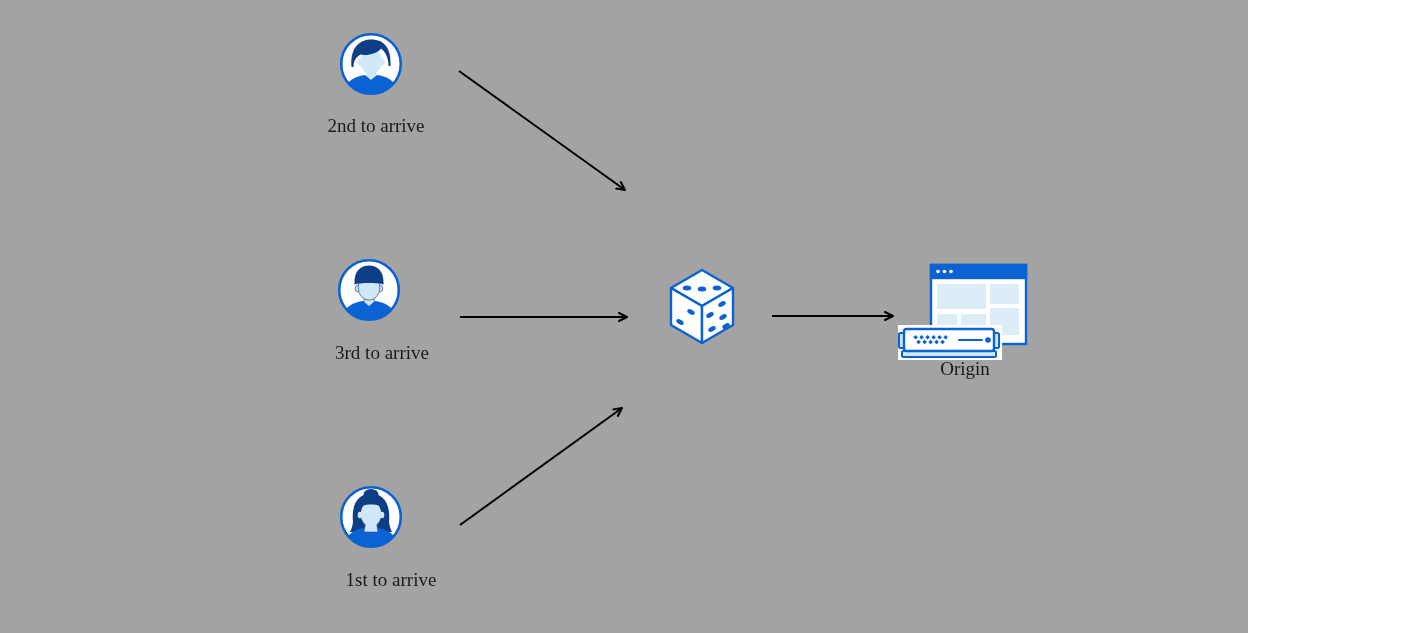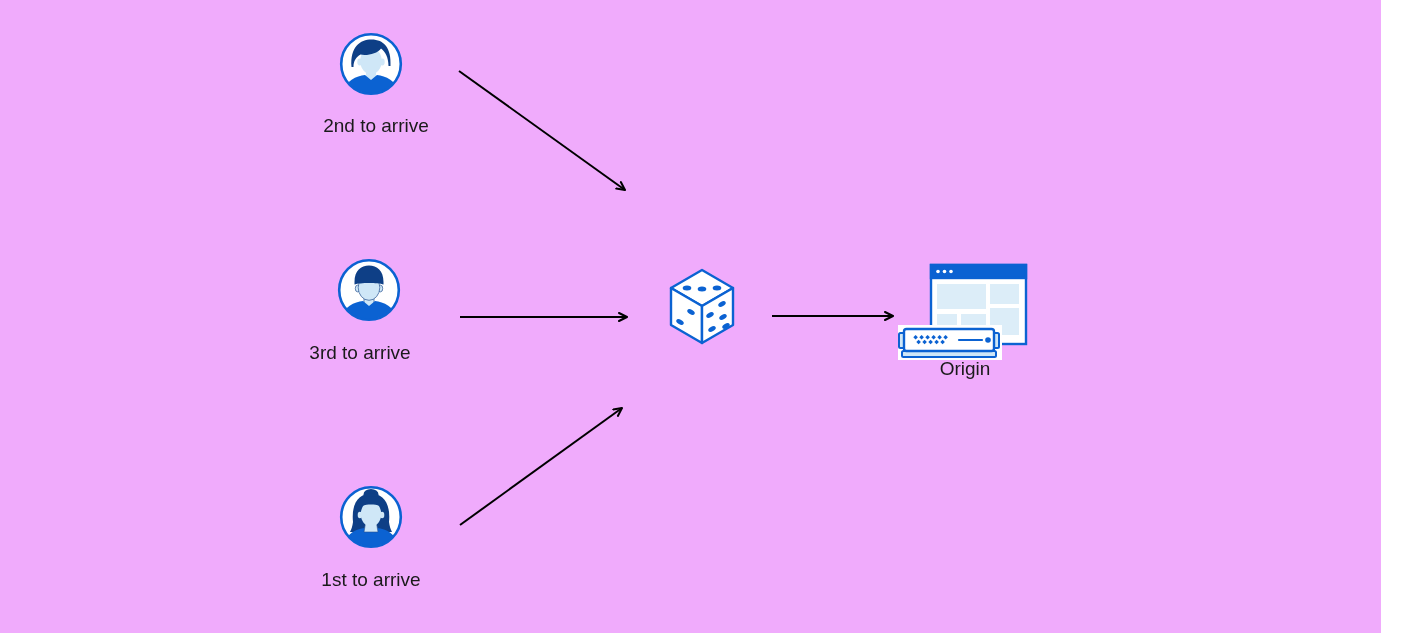--- a/index.html
+++ b/index.html
@@ -1,20 +1,20 @@
 <!DOCTYPE html>
 <html><head>
 <meta charset="utf-8">
 <style>
   html,body{margin:0;padding:0;background:#fff;}
   .canvas{
     position:relative;
-    width:1381px;height:633px;
-    background:#f0abfc;
-    font-family:Liberation Sans, sans-serif;
+    width:1248px;height:633px;
+    background:#a3a3a3;
+    font-family:Liberation Serif, serif;
     overflow:hidden;
   }
   .node{position:absolute;}
   .node-label{
     position:absolute;
     transform:translateX(-50%);
     font-size:19px;
     line-height:20px;
     color:#1a1a1a;
     white-space:nowrap;
@@ -60,21 +60,21 @@
         <rect x="28" y="34" width="10" height="16" fill="#cfe7f7" stroke="#2a5391" stroke-width="0.7"></rect>
         <path d="M3,66 C6,50 18,45 27,44 L33,49 L39,44 C48,45 60,50 63,66 Z" fill="#0b62d2"></path>
         <ellipse cx="21.6" cy="31.5" rx="2.3" ry="3.4" fill="#cfe7f7" stroke="#2a5391" stroke-width="0.7"></ellipse>
         <ellipse cx="44.4" cy="31.5" rx="2.3" ry="3.4" fill="#cfe7f7" stroke="#2a5391" stroke-width="0.7"></ellipse>
         <ellipse cx="33" cy="30.5" rx="10.8" ry="12.8" fill="#cfe7f7" stroke="#2a5391" stroke-width="0.7"></ellipse>
         <path d="M18.5,25 C18.5,13.5 25,8.5 33,8.5 C41,8.5 47.5,13.5 47.5,25 L47.5,27.5 C42,25.5 24,25.5 18.5,27.5 Z" fill="#0e3f86"></path>
       </g>
       <circle cx="33" cy="33" r="29.8" fill="none" stroke="#0b62d2" stroke-width="2.6"></circle>
     </svg>
   </div>
-  <div class="node-label" style="left:360px;top:343px;">3rd to arrive</div>
+  <div class="node-label" style="left:382px;top:343px;">3rd to arrive</div>
 
   <div class="node" style="left:338px;top:484px;">
     <svg width="66" height="66" viewBox="0 0 66 66">
       <defs>
           <clipPath id="avc3">
             <circle cx="33" cy="33" r="29.6"></circle>
           </clipPath>
         </defs>
       <circle cx="33" cy="33" r="29.8" fill="#ffffff"></circle>
       <g clip-path="url(#avc3)">
@@ -83,21 +83,21 @@
         <path d="M4,66 C7,50 17,45 27,44 C31,47.5 35,47.5 39,44 C49,45 59,50 62,66 Z" fill="#0b62d2"></path>
         <path d="M28,36 L38,36 L40,48 L26,48 Z" fill="#cfe7f7" stroke="#2a5391" stroke-width="0.6"></path>
         <ellipse cx="21.9" cy="31" rx="2.2" ry="3.2" fill="#cfe7f7"></ellipse>
         <ellipse cx="44.1" cy="31" rx="2.2" ry="3.2" fill="#cfe7f7"></ellipse>
         <ellipse cx="33" cy="30" rx="10.2" ry="12.6" fill="#cfe7f7"></ellipse>
         <path d="M16.5,34 C15.5,19 23,12 33,12 C43,12 50.5,19 49.5,34 C48,24 43,20.5 33,20.5 C23,20.5 18,24 16.5,34 Z" fill="#0e3f86"></path>
       </g>
       <circle cx="33" cy="33" r="29.8" fill="none" stroke="#0b62d2" stroke-width="2.6"></circle>
     </svg>
   </div>
-  <div class="node-label" style="left:371px;top:570px;">1st to arrive</div>
+  <div class="node-label" style="left:391px;top:570px;">1st to arrive</div>
 
   <div class="node" style="left:667px;top:266px;">
     <svg width="70" height="80" viewBox="0 0 70 80">
       <g fill="#ffffff" stroke="#0b62d2" stroke-width="2.4" stroke-linejoin="round">
         <path d="M35,4 L66,22 L35,40 L4,22 Z"></path>
         <path d="M4,22 L35,40 L35,77 L4,59 Z"></path>
         <path d="M35,40 L66,22 L66,59 L35,77 Z"></path>
       </g>
       <g fill="#0b62d2">
 

